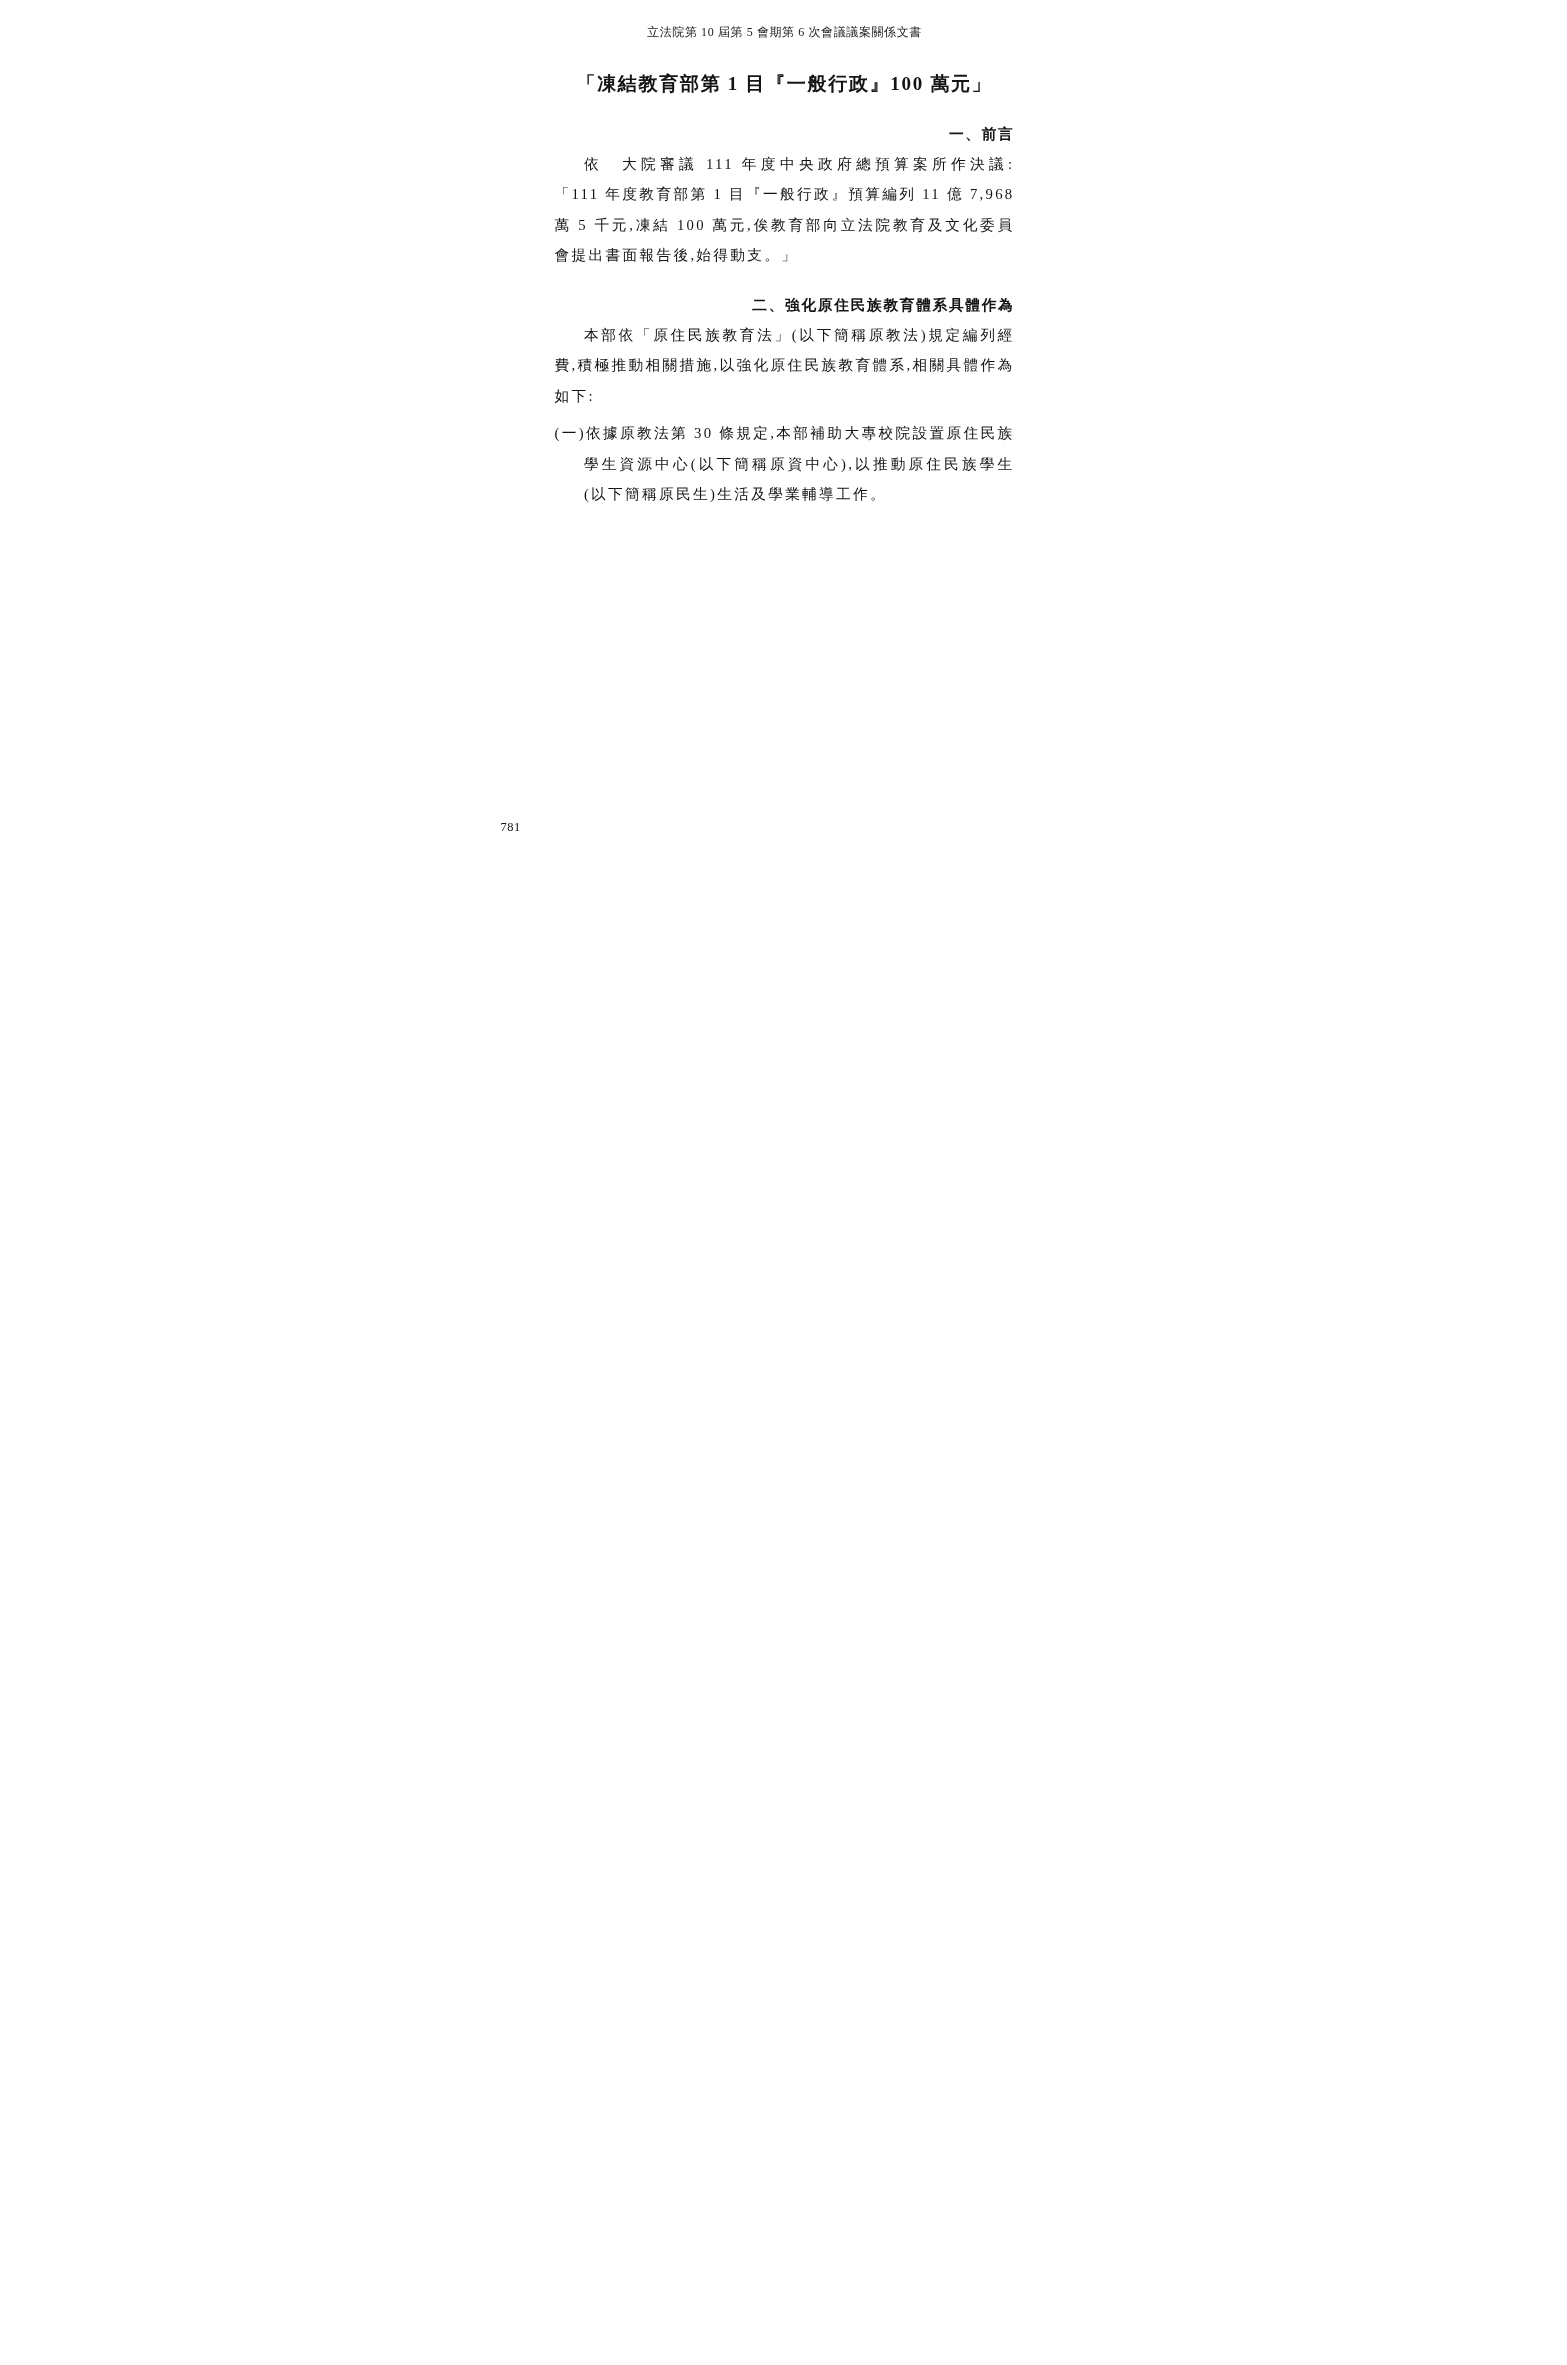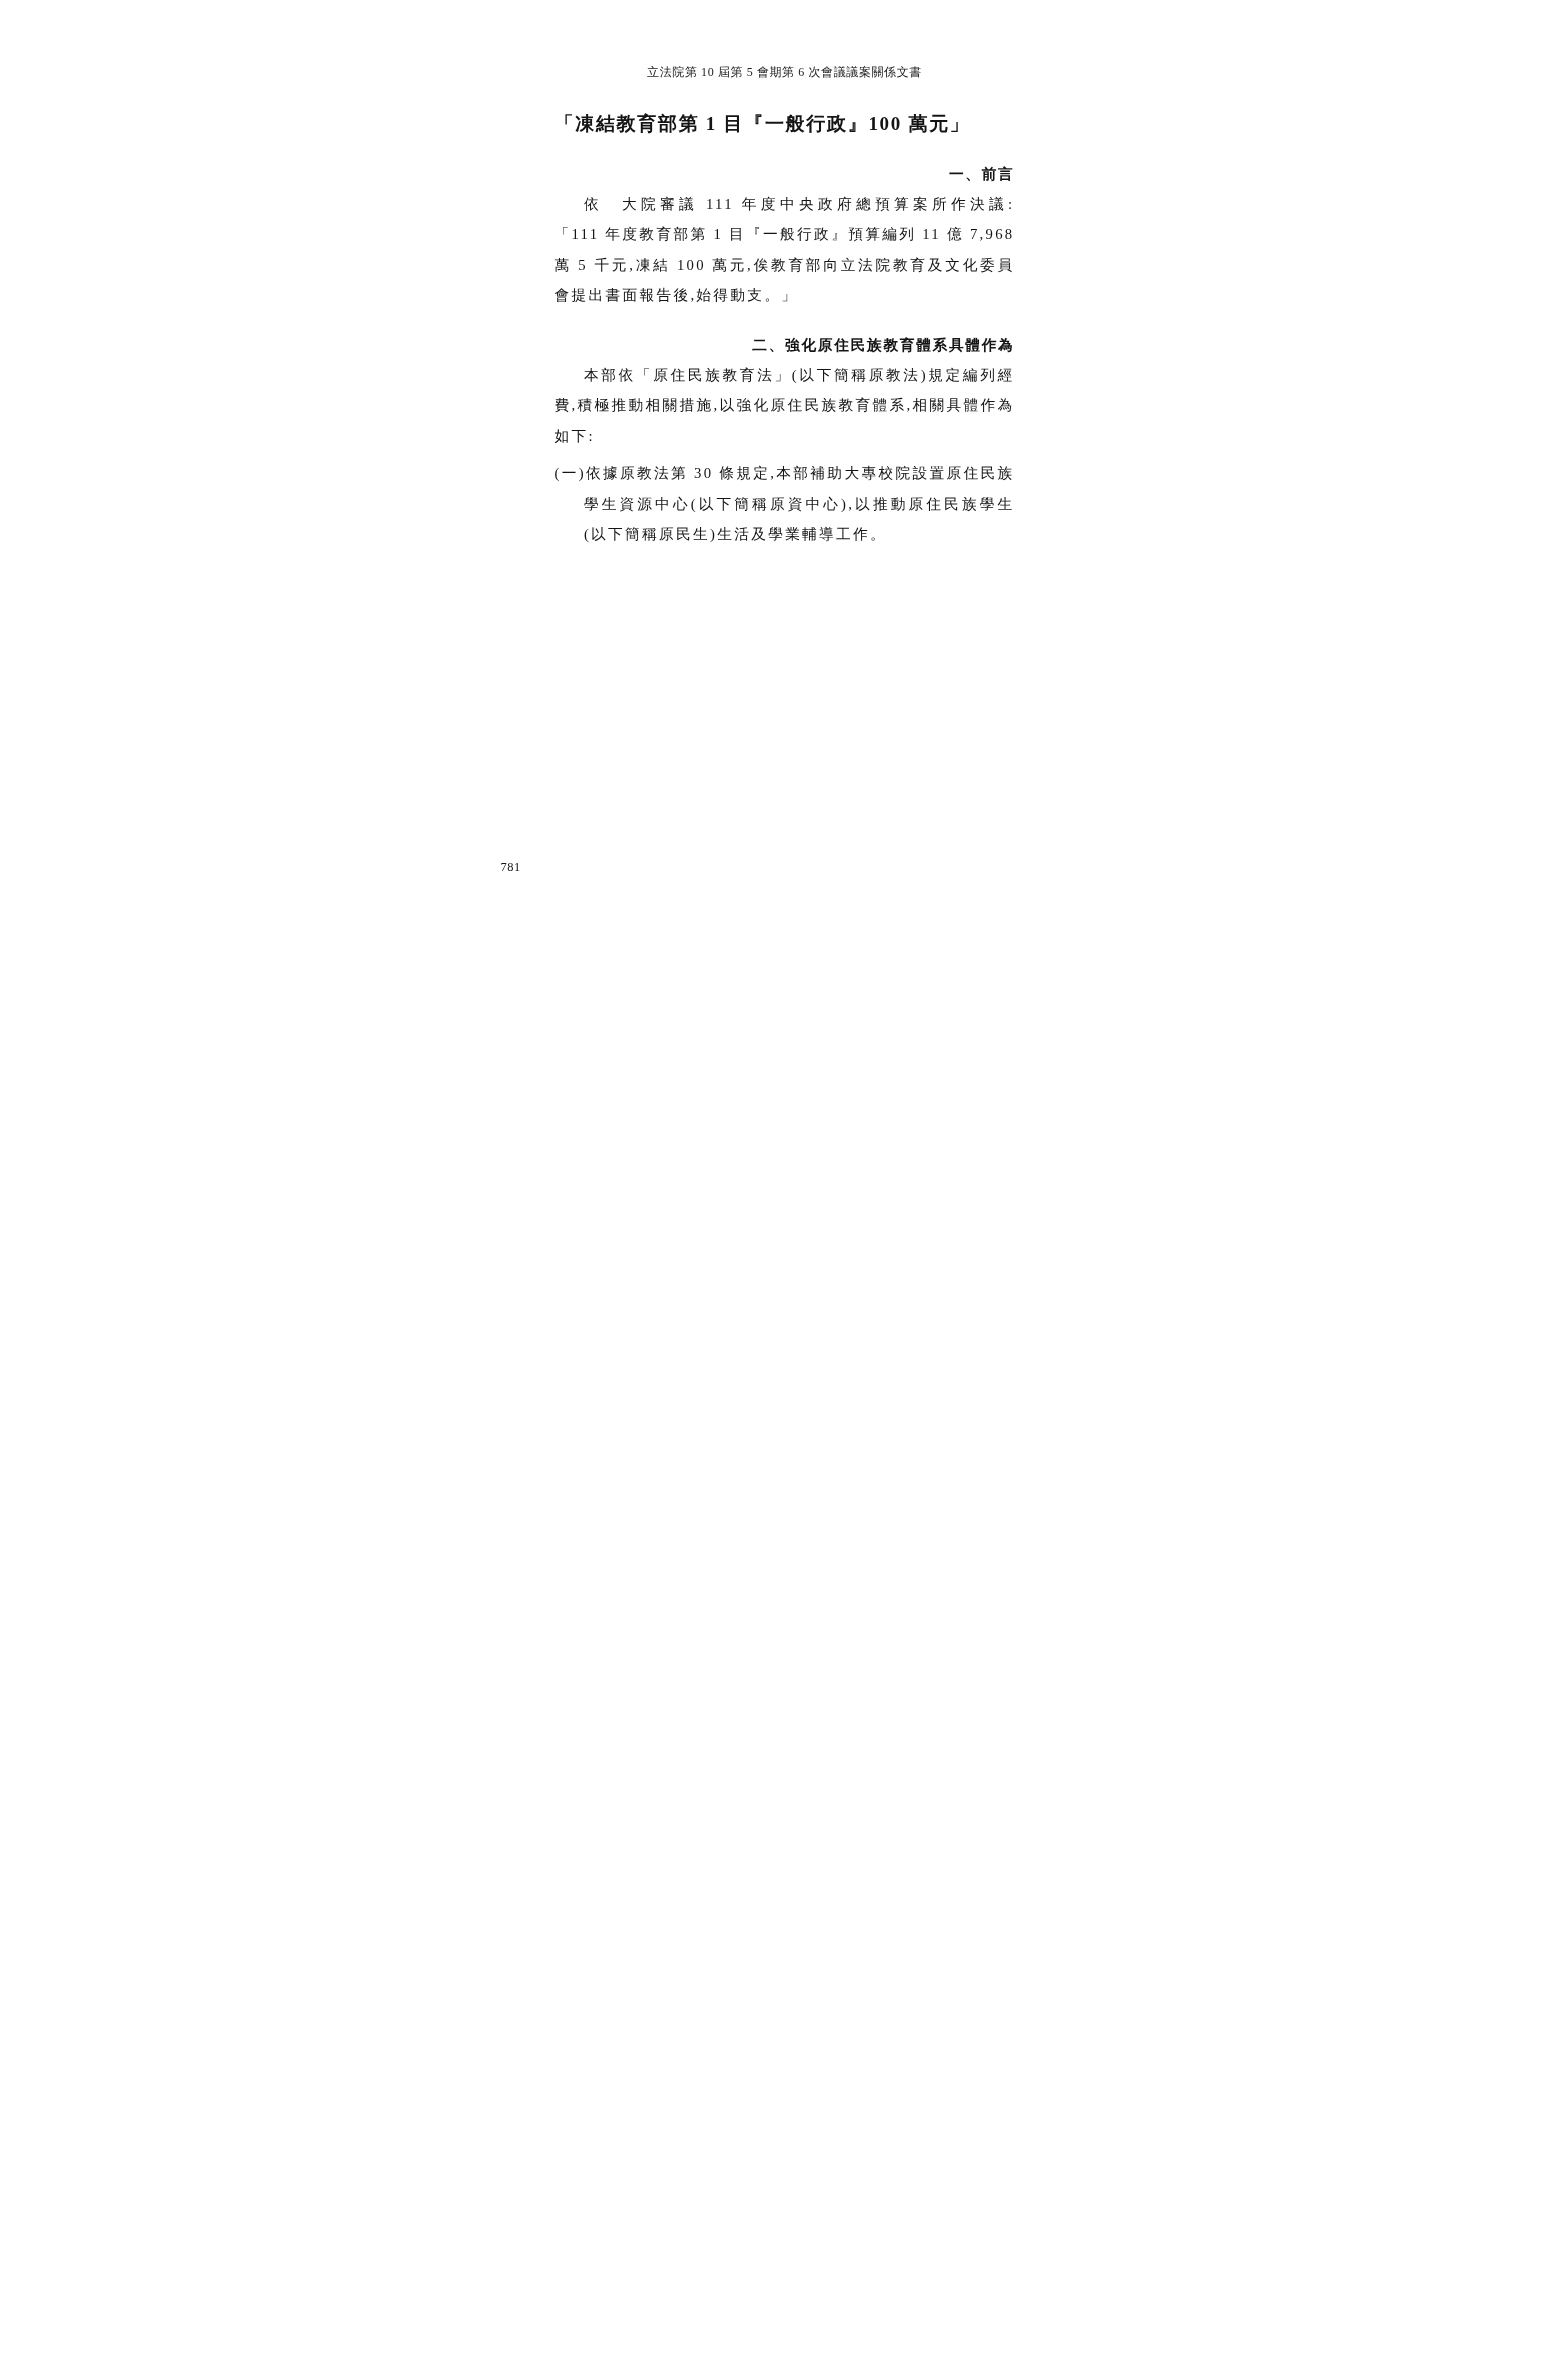--- a/index.html
+++ b/index.html
@@ -10,31 +10,30 @@
     font-family: "Liberation Serif", "DejaVu Serif", serif;
     color: #141414;
   }
   .page {
     position: relative;
     width: 566px;
     height: 854px;
     background: #ffffff;
     padding: 24px 52px 0 54px;
     overflow: hidden;
-    margin-top: 40px;
   }
   .doc-header {
     text-align: center;
     font-size: 12px;
     letter-spacing: 0.6px;
     color: #1a1a1a;
   }
   .doc-title {
     margin-top: 26px;
-    text-align: left;
+    text-align: center;
     font-size: 19px;
     font-weight: bold;
     line-height: 1.75;
     letter-spacing: 1.7px;
   }
   .title-line { display: block; }
   .sec-heading {
     margin-top: 25px;
     font-size: 14.7px;
     font-weight: bold;

